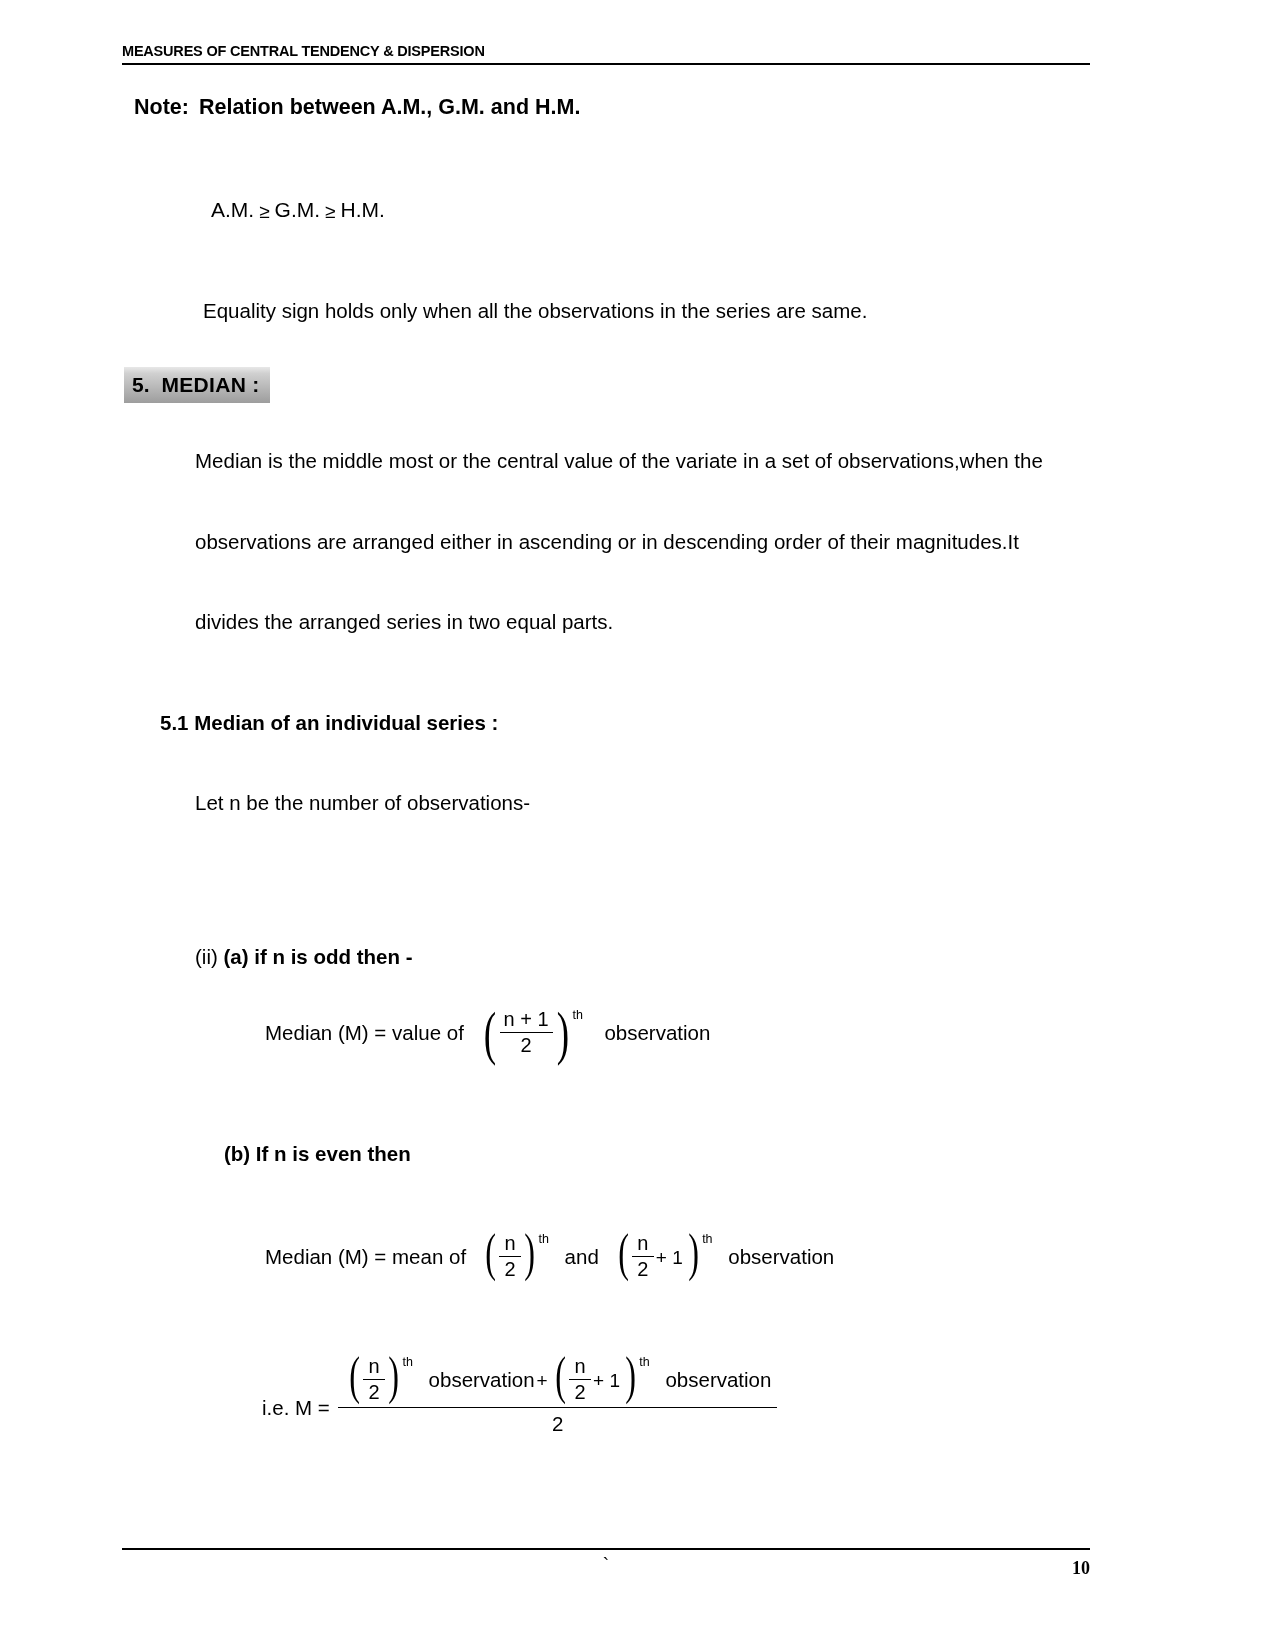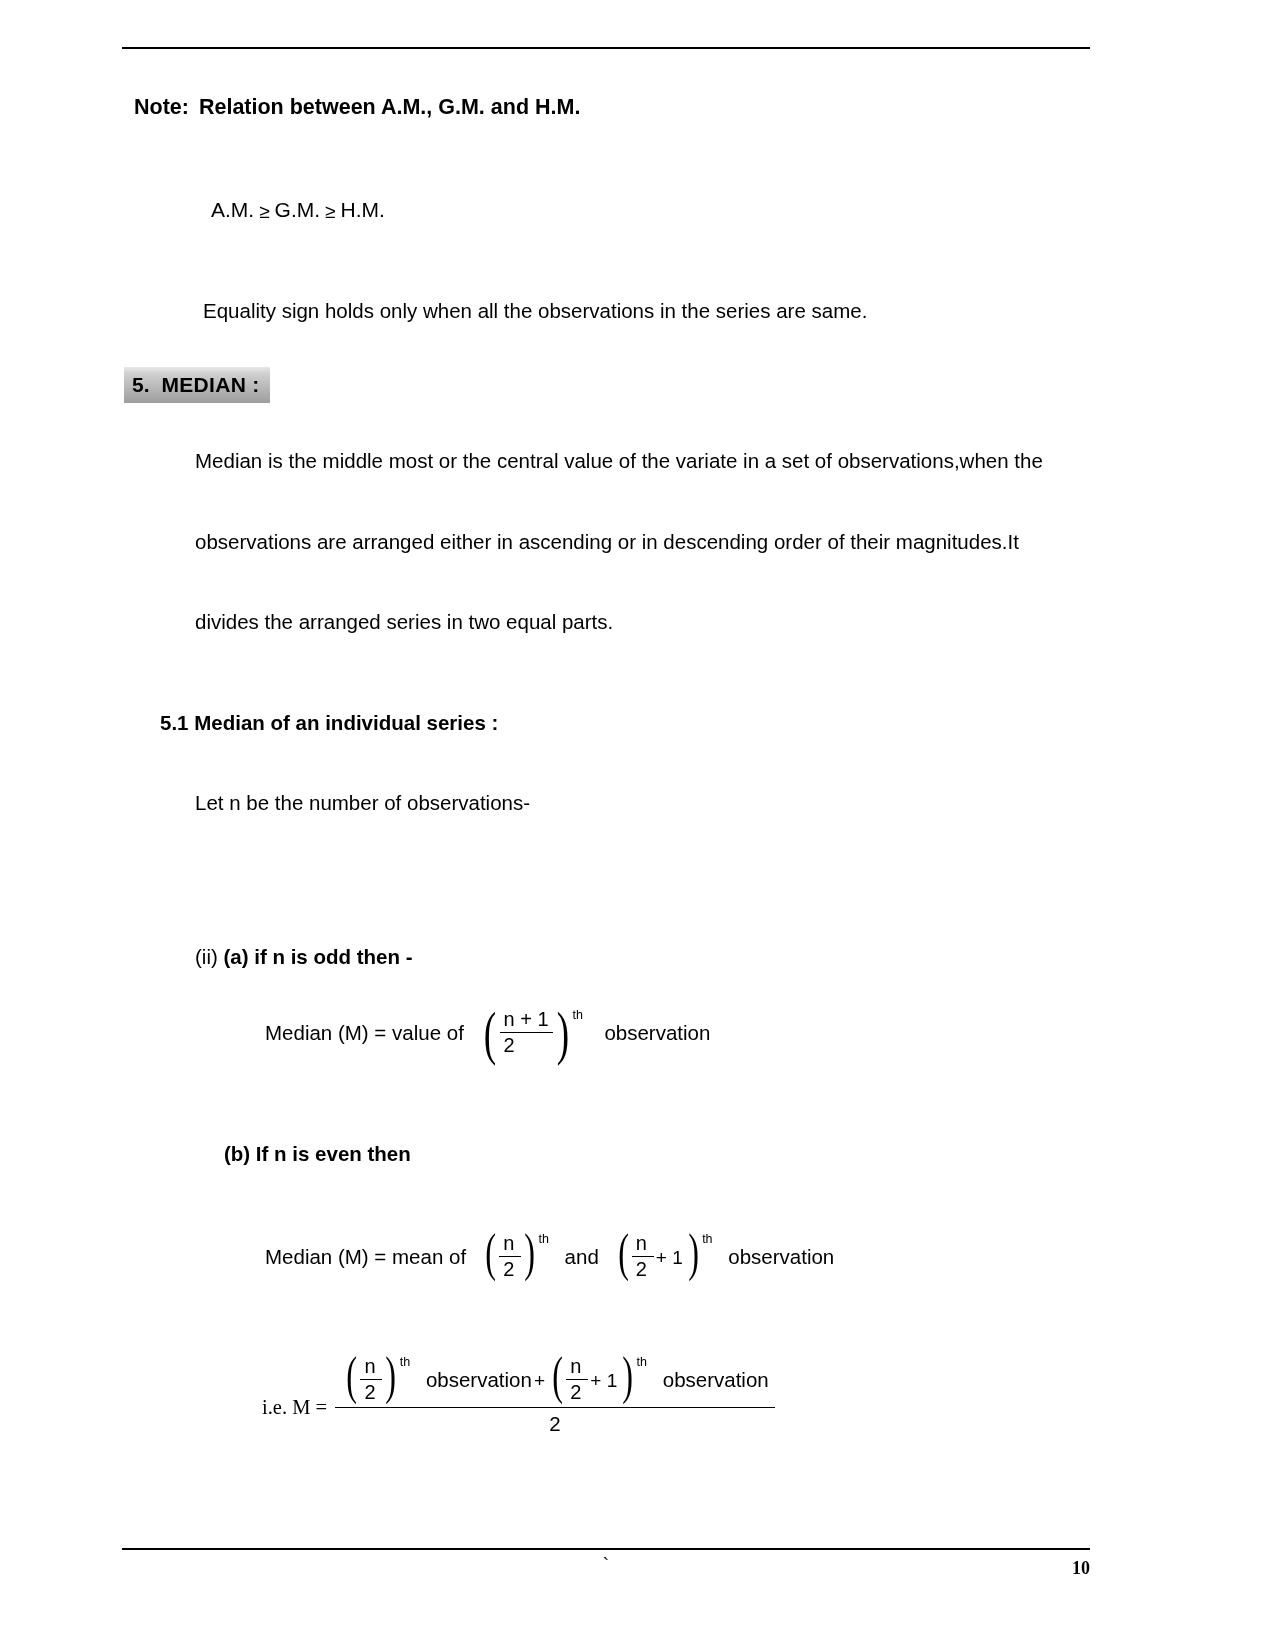--- a/index.html
+++ b/index.html
@@ -186,20 +186,21 @@
     font-size: 12.5px;
     line-height: 1;
     position: relative;
     top: 1px;
     left: 0px;
   }
 
   .frac {
     display: inline-flex;
     flex-direction: column;
+    align-items: center;
     justify-content: center;
     vertical-align: middle;
     position: relative;
     top: 0px;
   }
   .frac .num {
     font-size: 20px;
     line-height: 1.15;
     padding: 0 4px 1px 4px;
     white-space: nowrap;
@@ -242,21 +243,20 @@
   .bigfrac .bigden {
     font-size: 20.5px;
     padding-top: 4px;
   }
   .ie-label {
     font-size: 20.5px;
     align-self: center;
     padding-right: 8px;
     position: relative;
     top: 12px;
-    font-family: Liberation Serif, serif;
   }
 
   
   .doc-footer {
     position: absolute;
     left: 122px;
     width: 968px;
     top: 1548px;
   }
   .doc-footer .footer-rule {
@@ -282,20 +282,21 @@
     font-weight: bold;
     font-family: "Liberation Serif", serif;
   }
 </style>
 </head>
 <body>
 
 <div class="page">
 
   <div class="doc-header">
+    <span class="header-text">MEASURES OF CENTRAL TENDENCY &amp; DISPERSION</span>
     <div class="header-rule"></div>
   </div>
 
   <div class="content">
     <p class="note-line">
       <span class="note-label">Note:</span><span>Relation between A.M., G.M. and H.M.</span>
     </p>
 
     <div style="height:52px"></div>
 

